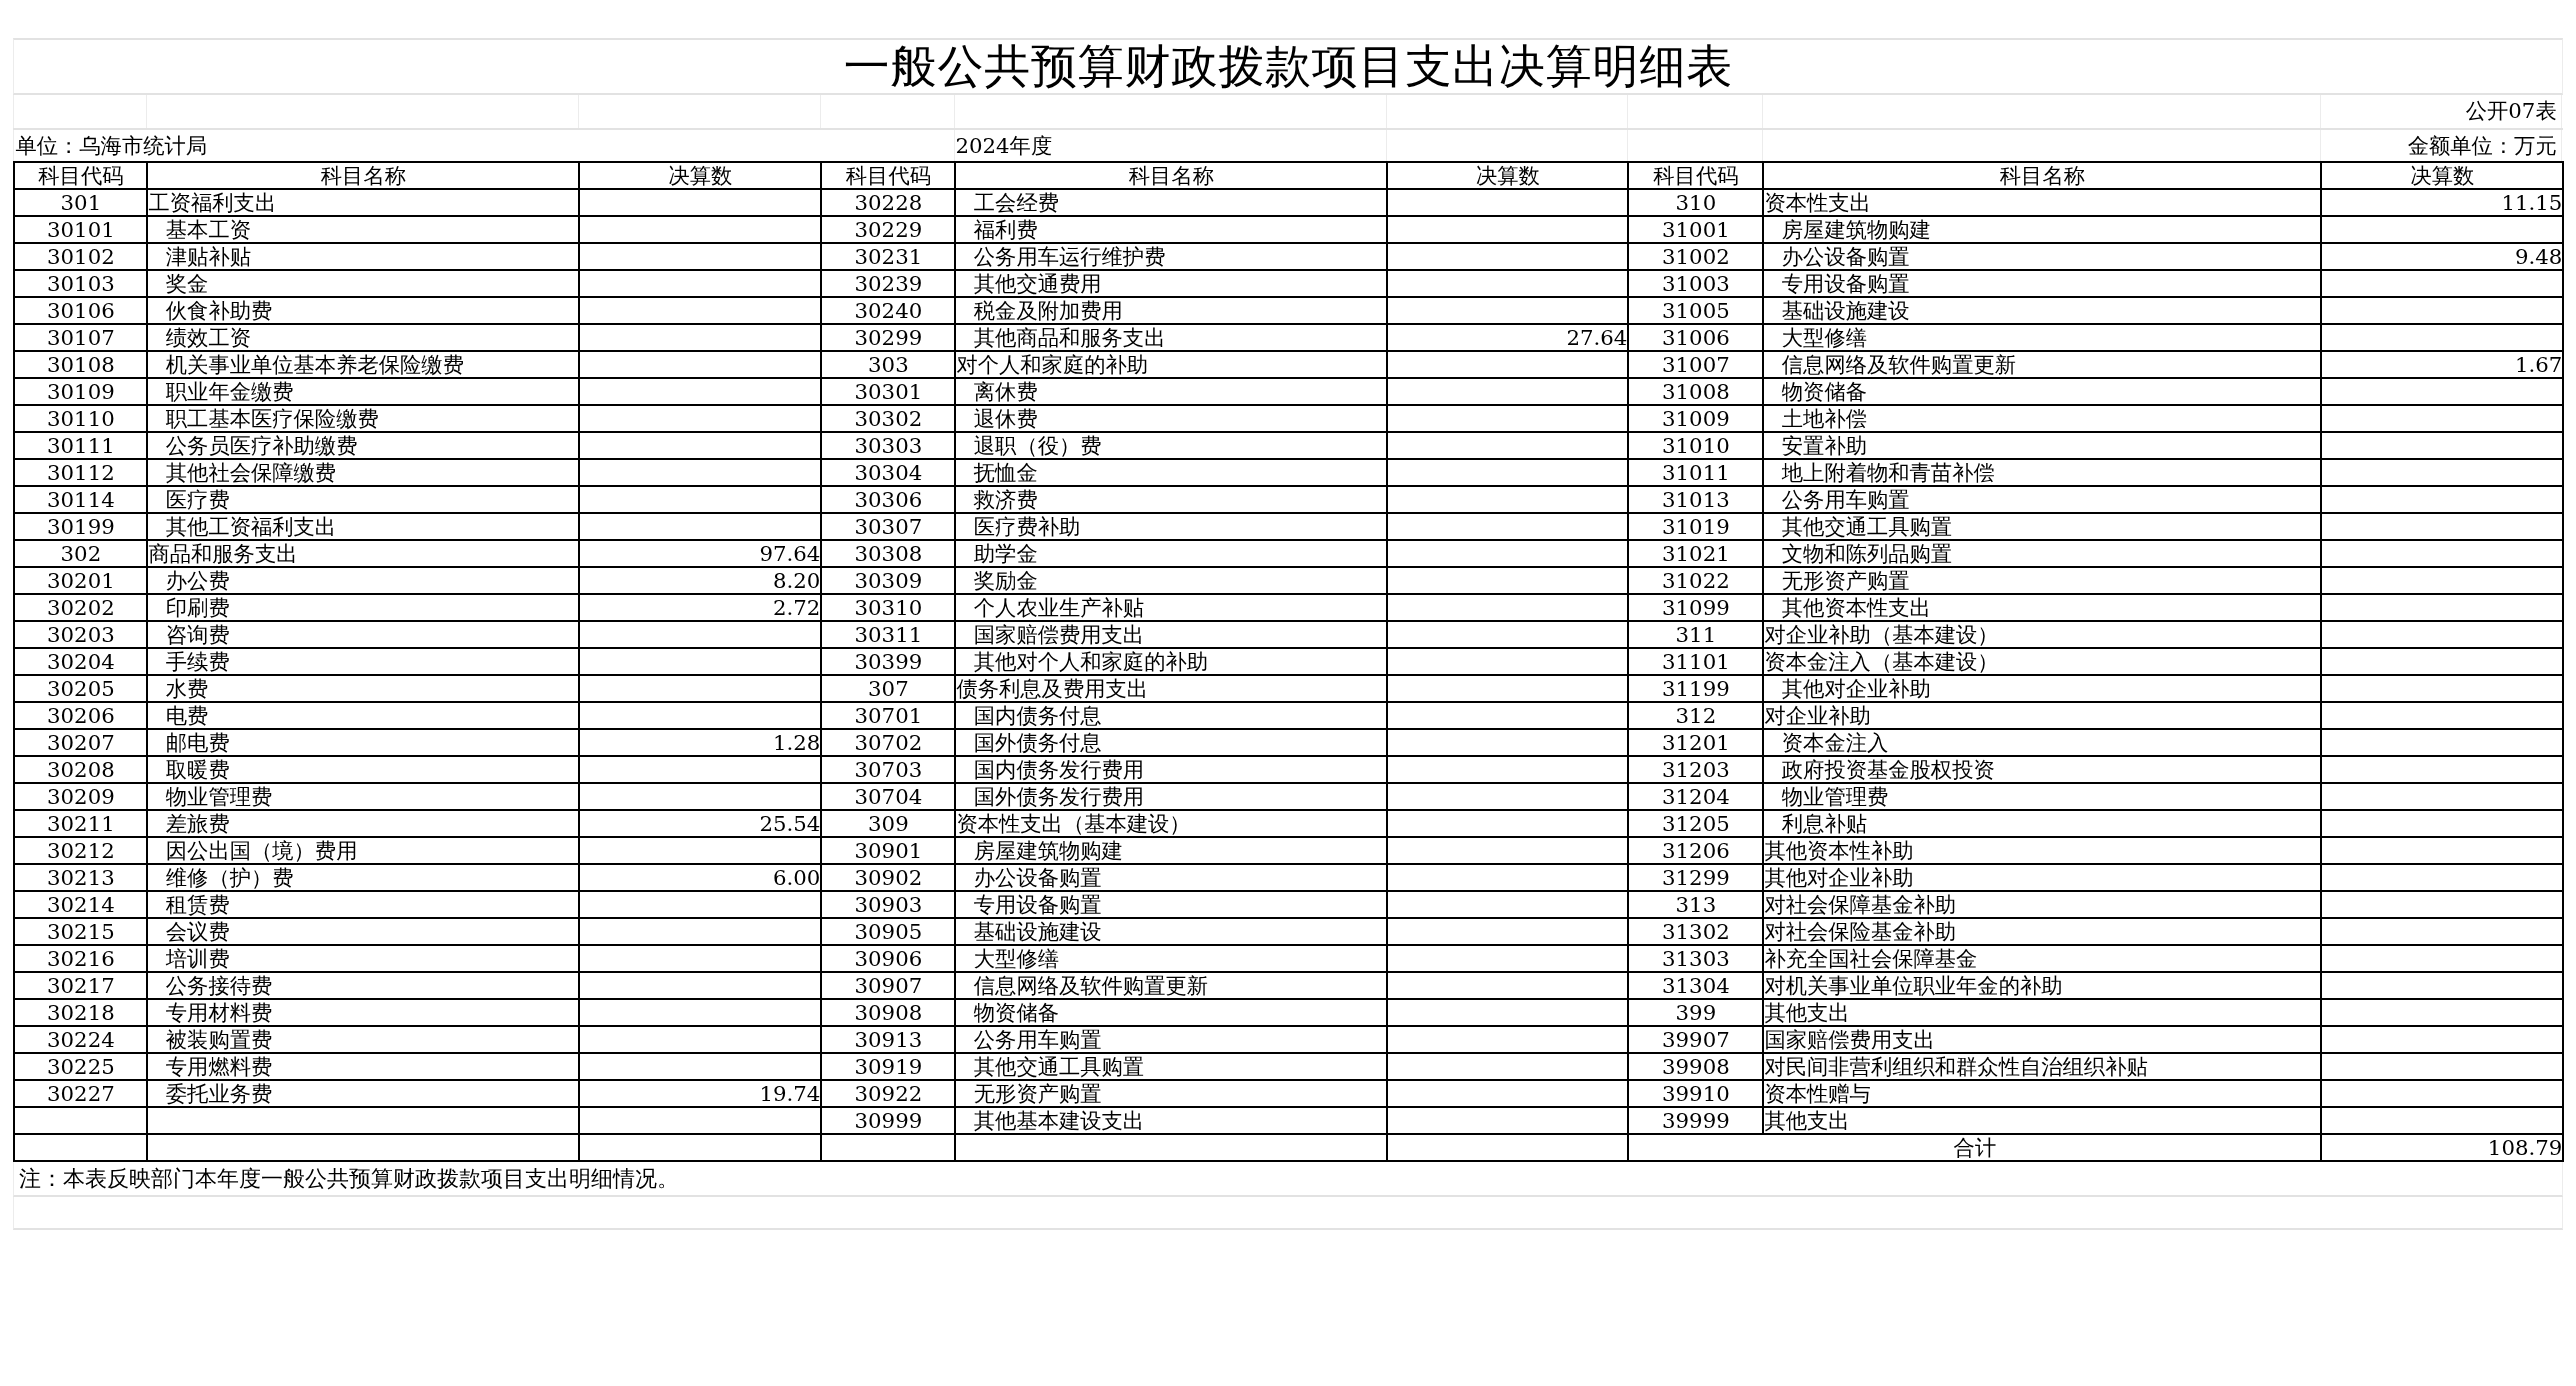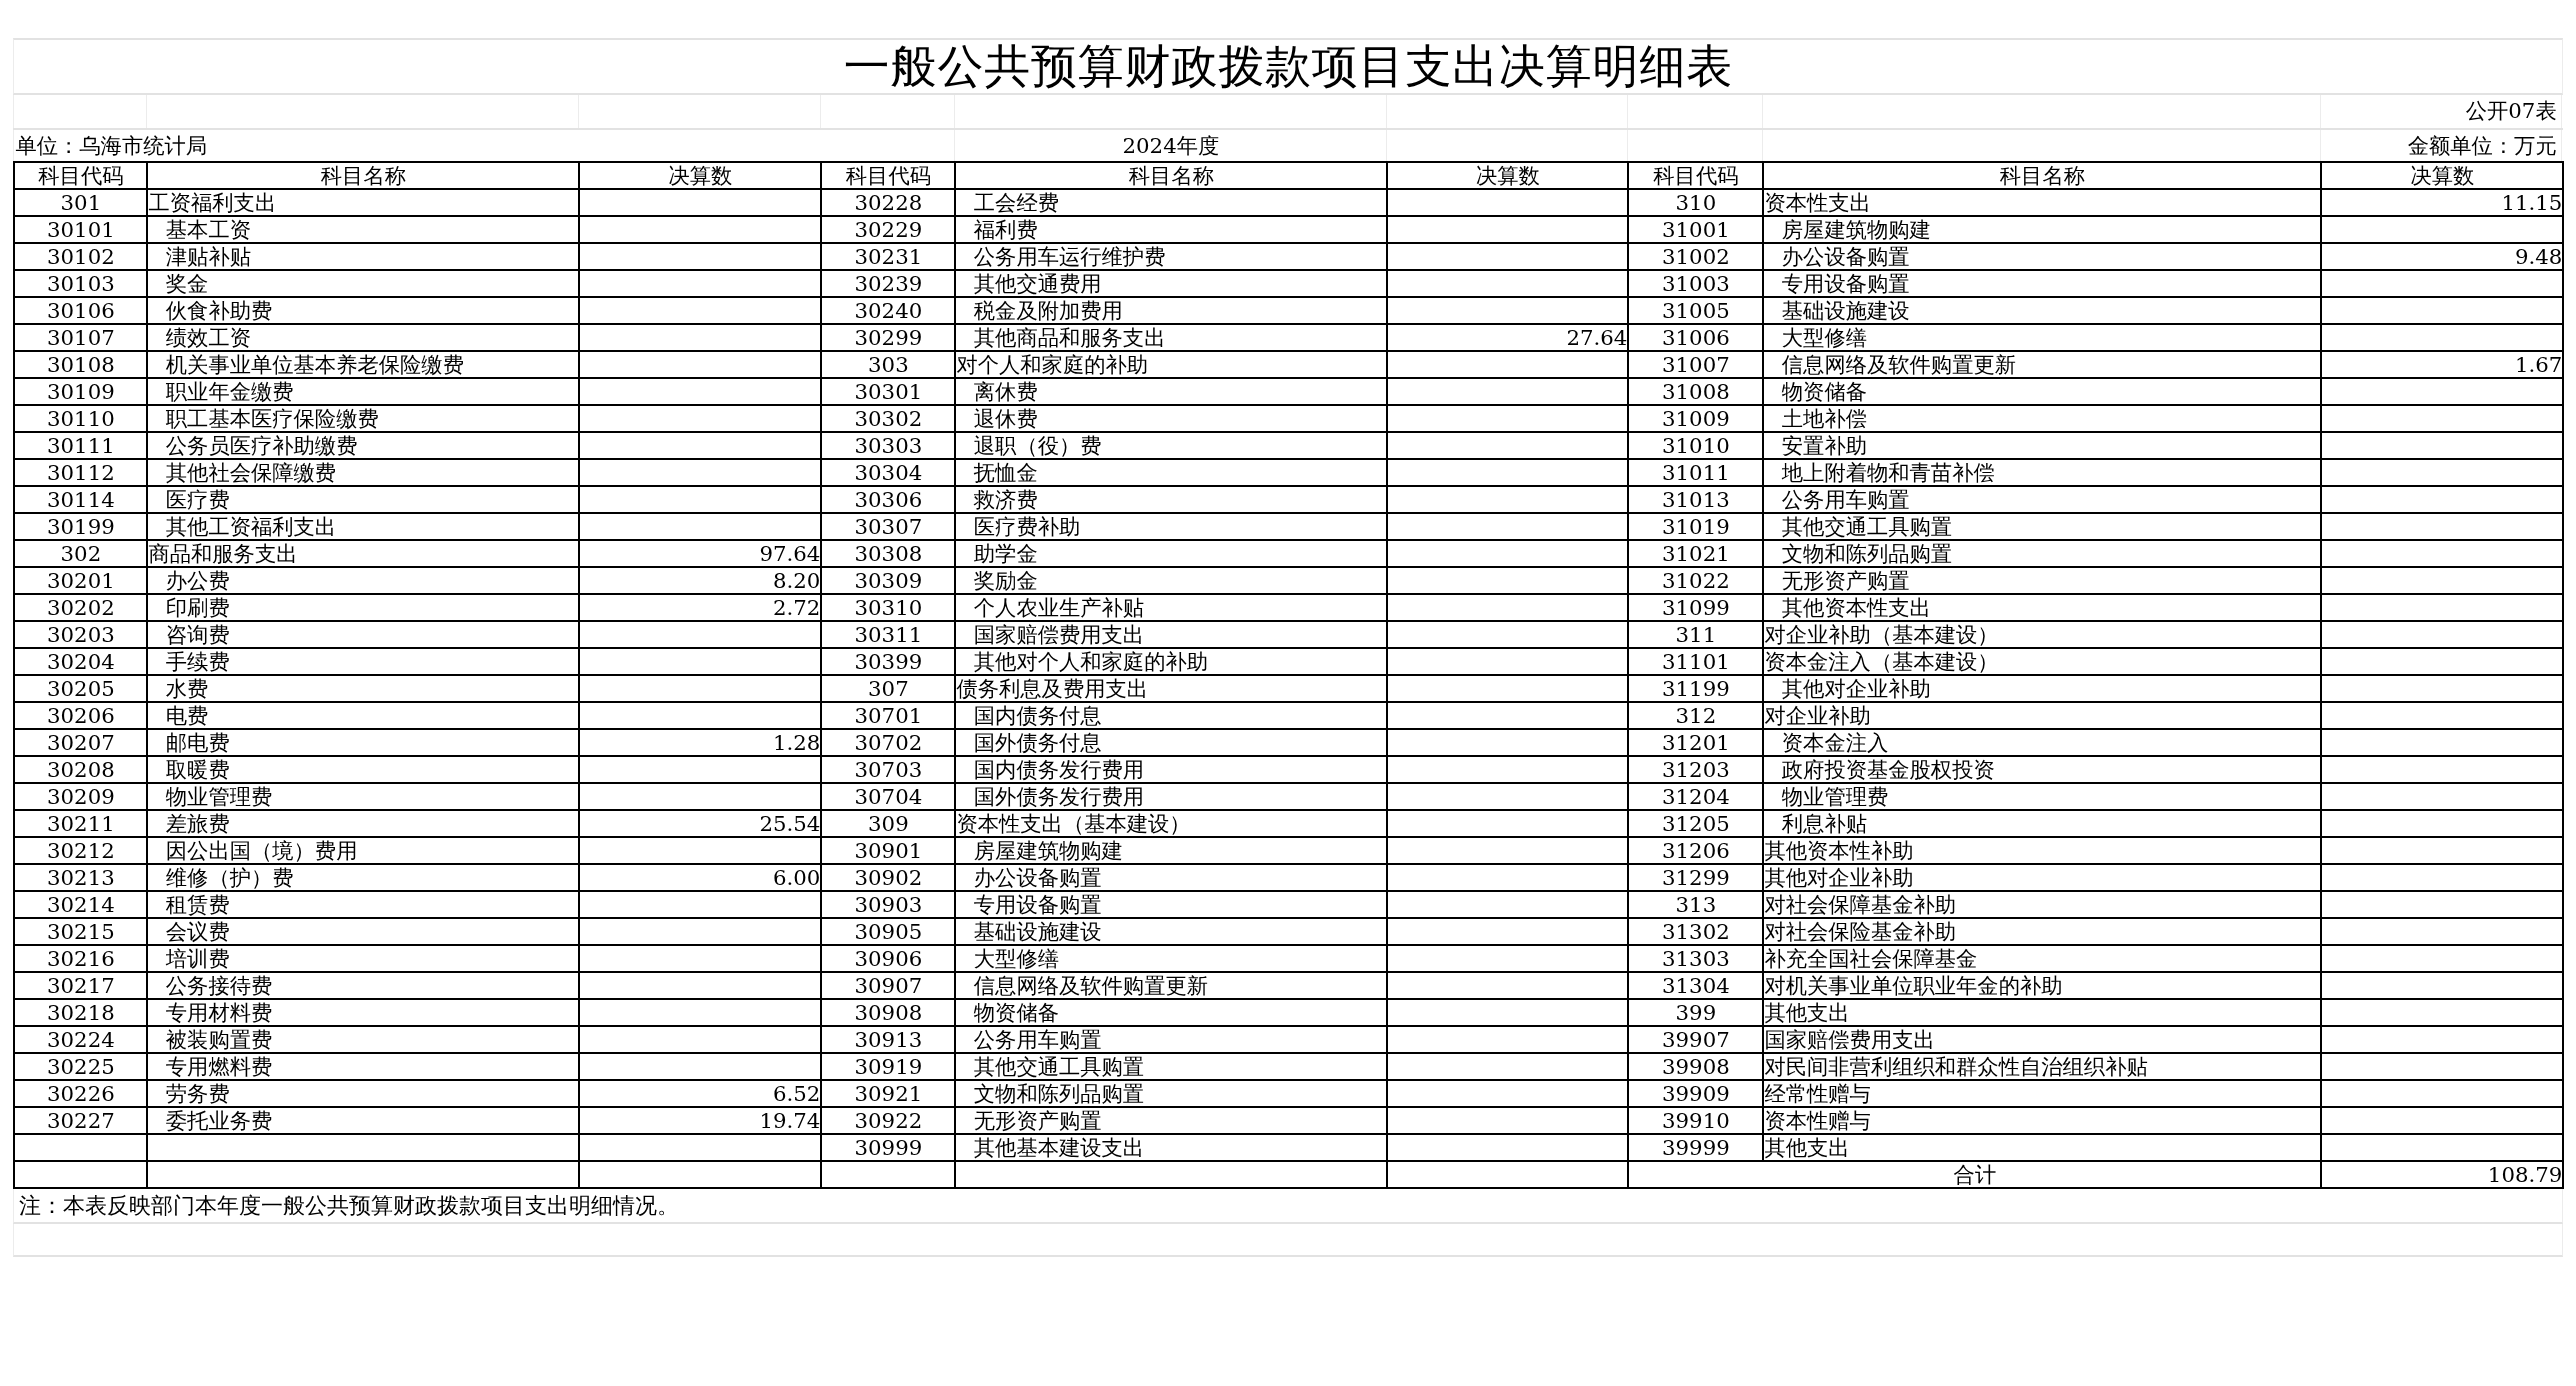--- a/index.html
+++ b/index.html
@@ -50,21 +50,21 @@
     <div></div>
     <div></div>
     <div></div>
     <div></div>
     <div></div>
     <div class="cell-text right">公开07表</div>
   </div>
 
   <div class="grid-row unit-row">
     <div class="cell-text" style="grid-column: 1 / span 4; padding-left:1px;">单位：乌海市统计局</div>
-    <div class="cell-text" style="text-align:center;">2024年度</div>
+    <div class="cell-text" style="">2024年度</div>
     <div></div>
     <div></div>
     <div></div>
     <div class="cell-text right">金额单位：万元</div>
   </div>
 
   <table class="main">
     <colgroup>
       <col style="width:133px">
         <col style="width:432px">
@@ -447,31 +447,20 @@
           <td class="name sub">专用燃料费</td>
           <td class="amt"></td>
           <td class="code">30919</td>
           <td class="name sub">其他交通工具购置</td>
           <td class="amt"></td>
           <td class="code">39908</td>
           <td class="name">对民间非营利组织和群众性自治组织补贴</td>
           <td class="amt"></td>
         </tr>
         <tr>
-          <td class="code">30226</td>
-          <td class="name sub">劳务费</td>
-          <td class="amt">6.52</td>
-          <td class="code">30921</td>
-          <td class="name sub">文物和陈列品购置</td>
-          <td class="amt"></td>
-          <td class="code">39909</td>
-          <td class="name">经常性赠与</td>
-          <td class="amt"></td>
-        </tr>
-        <tr>
           <td class="code">30227</td>
           <td class="name sub">委托业务费</td>
           <td class="amt">19.74</td>
           <td class="code">30922</td>
           <td class="name sub">无形资产购置</td>
           <td class="amt"></td>
           <td class="code">39910</td>
           <td class="name">资本性赠与</td>
           <td class="amt"></td>
         </tr>

